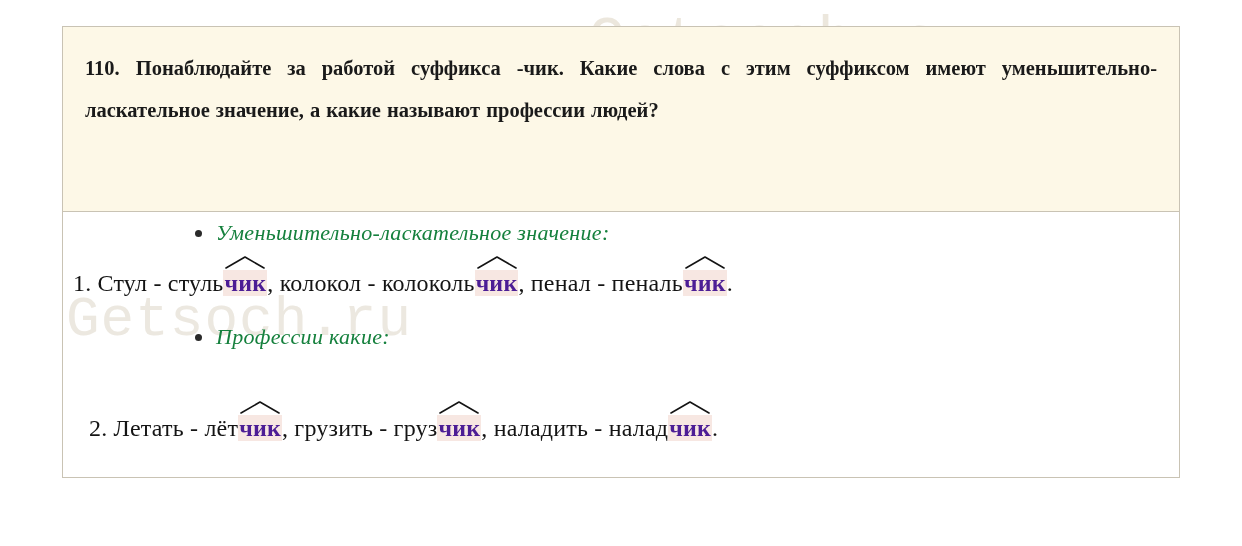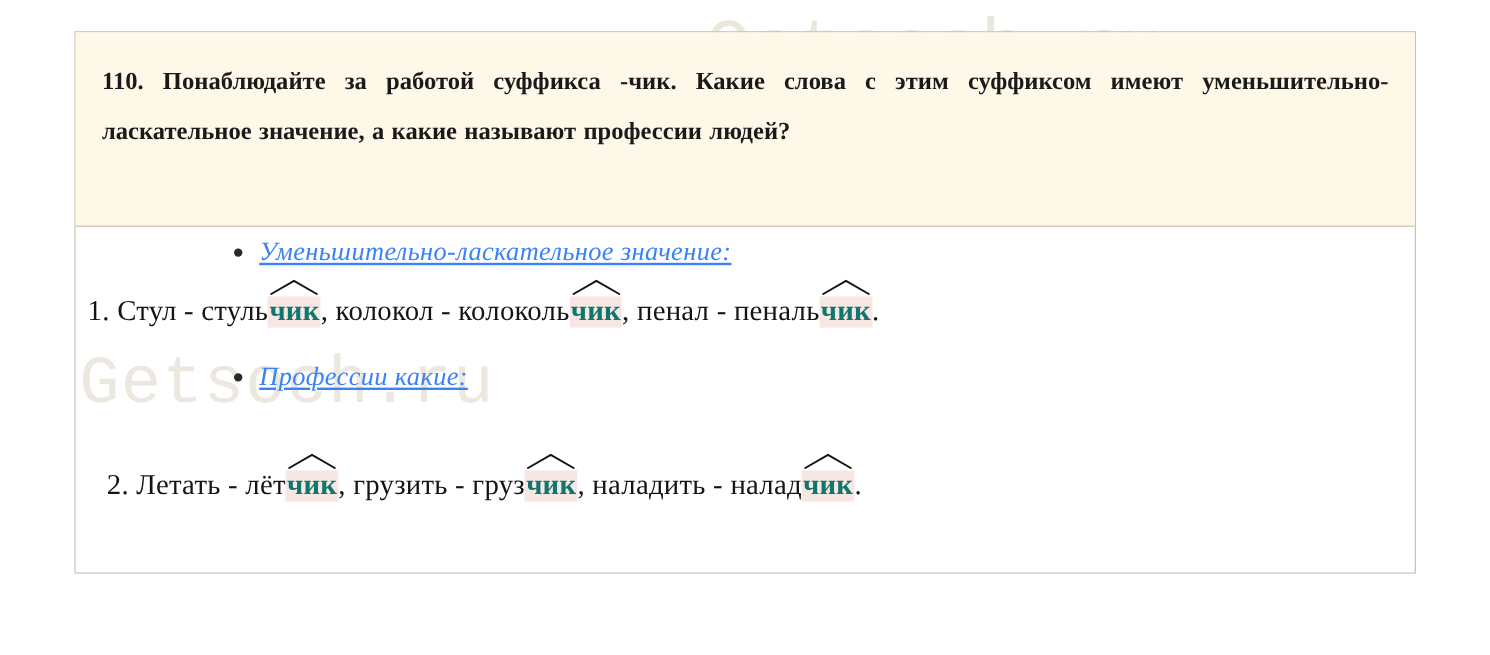--- a/index.html
+++ b/index.html
@@ -48,21 +48,21 @@
     height: 452px;
     border: 1px solid #c9c3b4;
     box-sizing: border-box;
     background: transparent;
   }
   .task {
     background: #fdf8e7;
     border-bottom: 1px solid #c9c3b4;
     padding: 20px 22px 18px 22px;
     box-sizing: border-box;
-    height: 162px;
+    height: 185px;
   }
   .task p {
     margin: 0;
     font-family: "Liberation Serif", serif;
     font-weight: bold;
     font-size: 20.5px;
     line-height: 42px;
     color: #1a1a1a;
     text-align: justify;
     text-align-last: left;
@@ -90,38 +90,37 @@
     width: 7px;
     height: 7px;
     border-radius: 50%;
     background: #2a2a2a;
     display: inline-block;
   }
   .bullet-text {
     font-family: "Liberation Serif", serif;
     font-style: italic;
     font-size: 22px;
-    color: #3b82f6;
+    color: #15803d;
     letter-spacing: 0.3px;
-    text-decoration: underline;
   }
 
   .num-line {
     position: absolute;
     font-family: "Liberation Serif", serif;
     font-size: 24px;
     color: #141414;
     white-space: nowrap;
     letter-spacing: 0.2px;
   }
 
   
   .sfx {
     position: relative;
-    color: #0f766e;
+    color: #4c1d95;
     font-weight: bold;
     background: #f7e7e2;
     padding: 0 1px;
   }
   .sfx .cap {
     position: absolute;
     left: 50%;
     transform: translateX(-50%);
     top: -15px;
     width: 42px;

